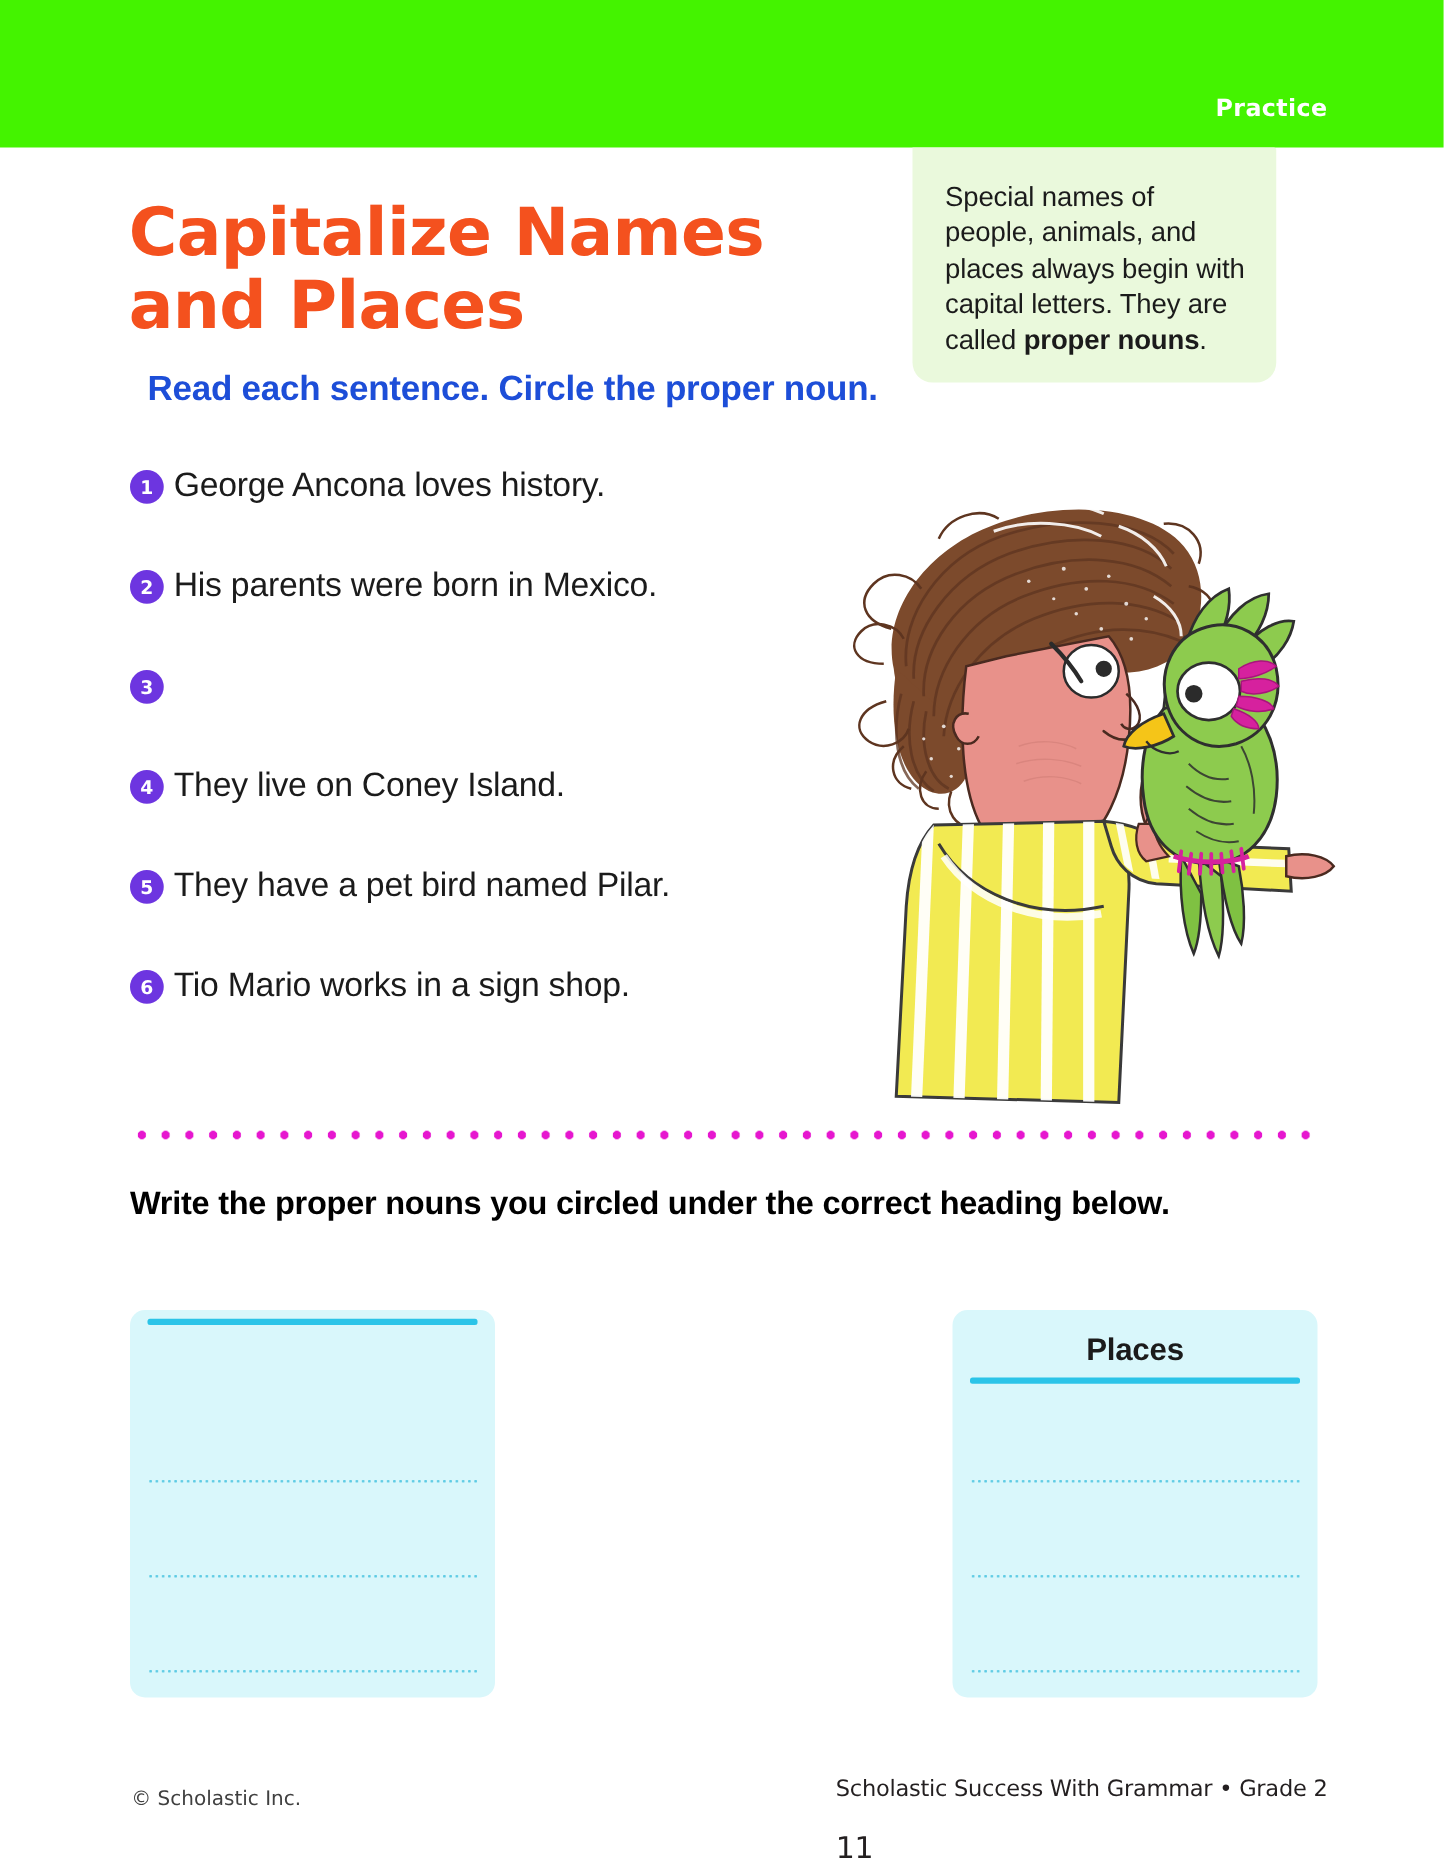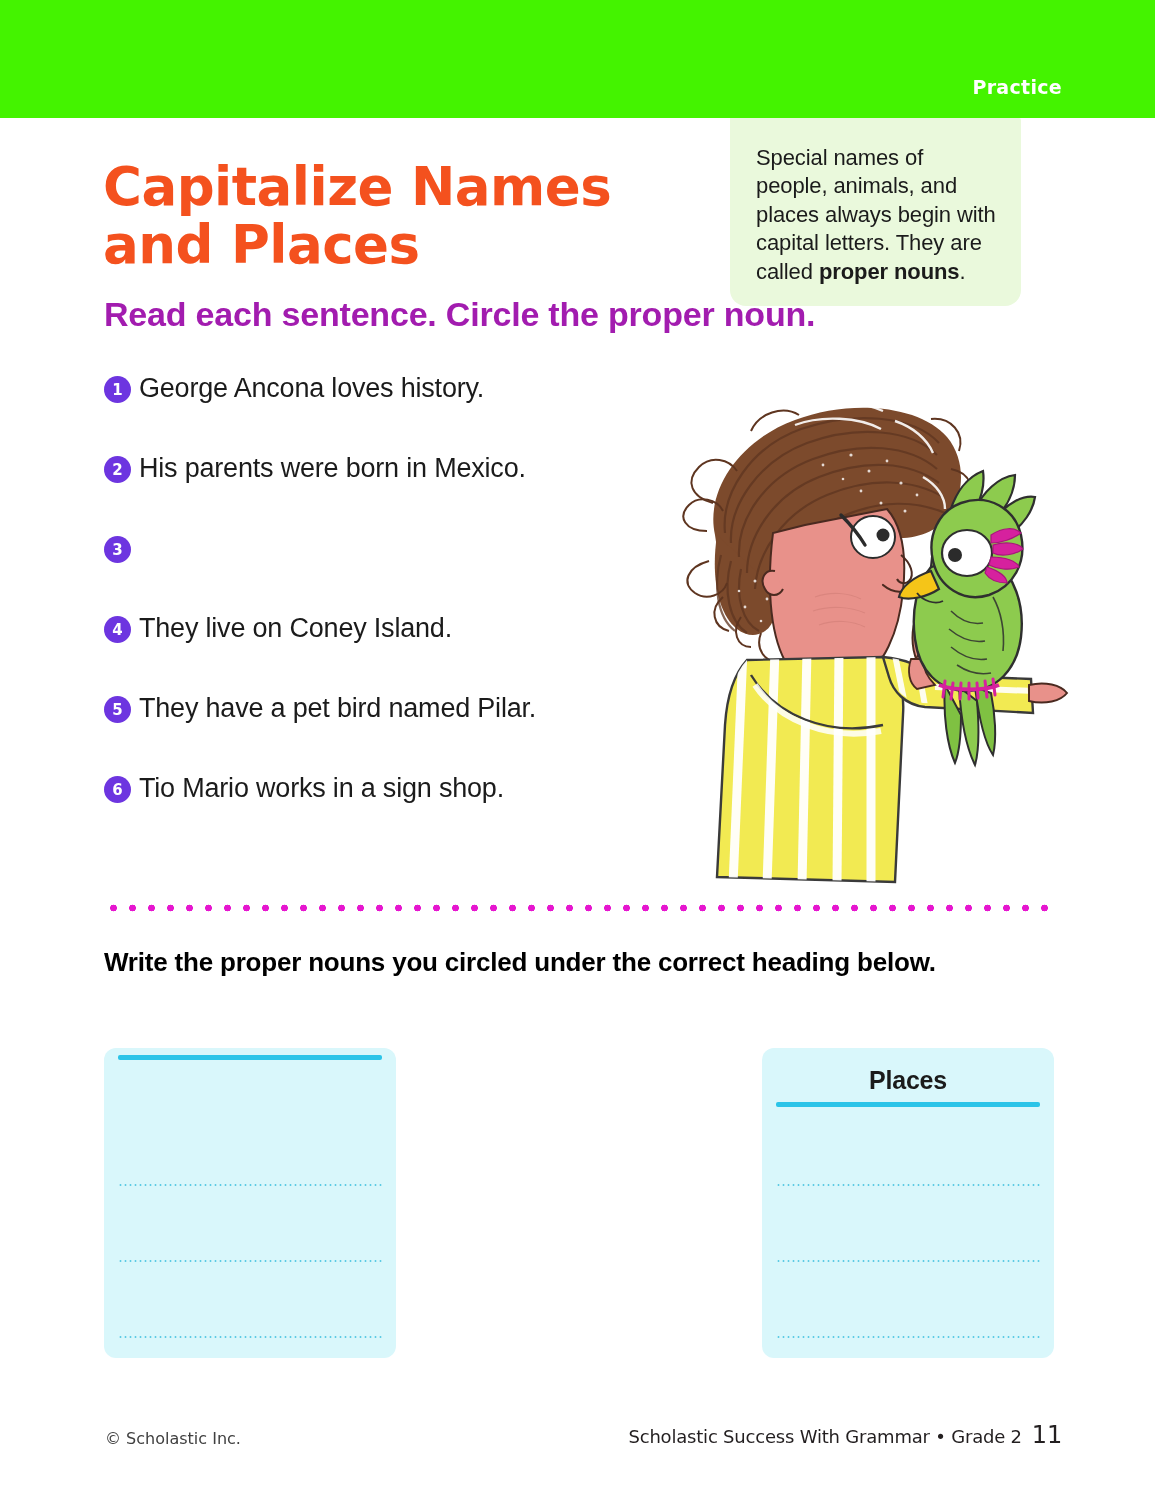--- a/index.html
+++ b/index.html
@@ -40,25 +40,25 @@
     width: 620px;
     color: #f4511e;
     font-size: 53px;
     line-height: 1.09;
     font-weight: bold;
     letter-spacing: -0.5px;
     font-family: "DejaVu Sans", sans-serif;
   }
   .instruction-1 {
     position: absolute;
-    left: 104px;
+    left: 118px;
     top: 295px;
-    font-size: 34px;
-    font-weight: bold;
-    color: #a21caf;
+    font-size: 28px;
+    font-weight: bold;
+    color: #1d4ed8;
     letter-spacing: -0.2px;
   }
 
   
   .tip-box {
     position: absolute;
     left: 730px;
     top: 118px;
     width: 291px;
     padding: 26px 22px 20px 26px;
@@ -197,22 +197,23 @@
   }
   .footer-right {
     position: absolute;
     right: 93px;
     top: 1421px;
     font-size: 18px;
     color: #231f20;
     letter-spacing: -0.2px;
     display: flex;
     align-items: baseline;
-    gap: 10px;
+    gap: 22px;
     font-family: "DejaVu Sans", sans-serif;
+    flex-direction: column;
   }
   .page-number { font-weight: normal; font-size: 24px; }
 </style>
 </head>
 <body>
 
 <div class="header-band">
   <span class="practice-label">Practice</span>
 </div>
 

